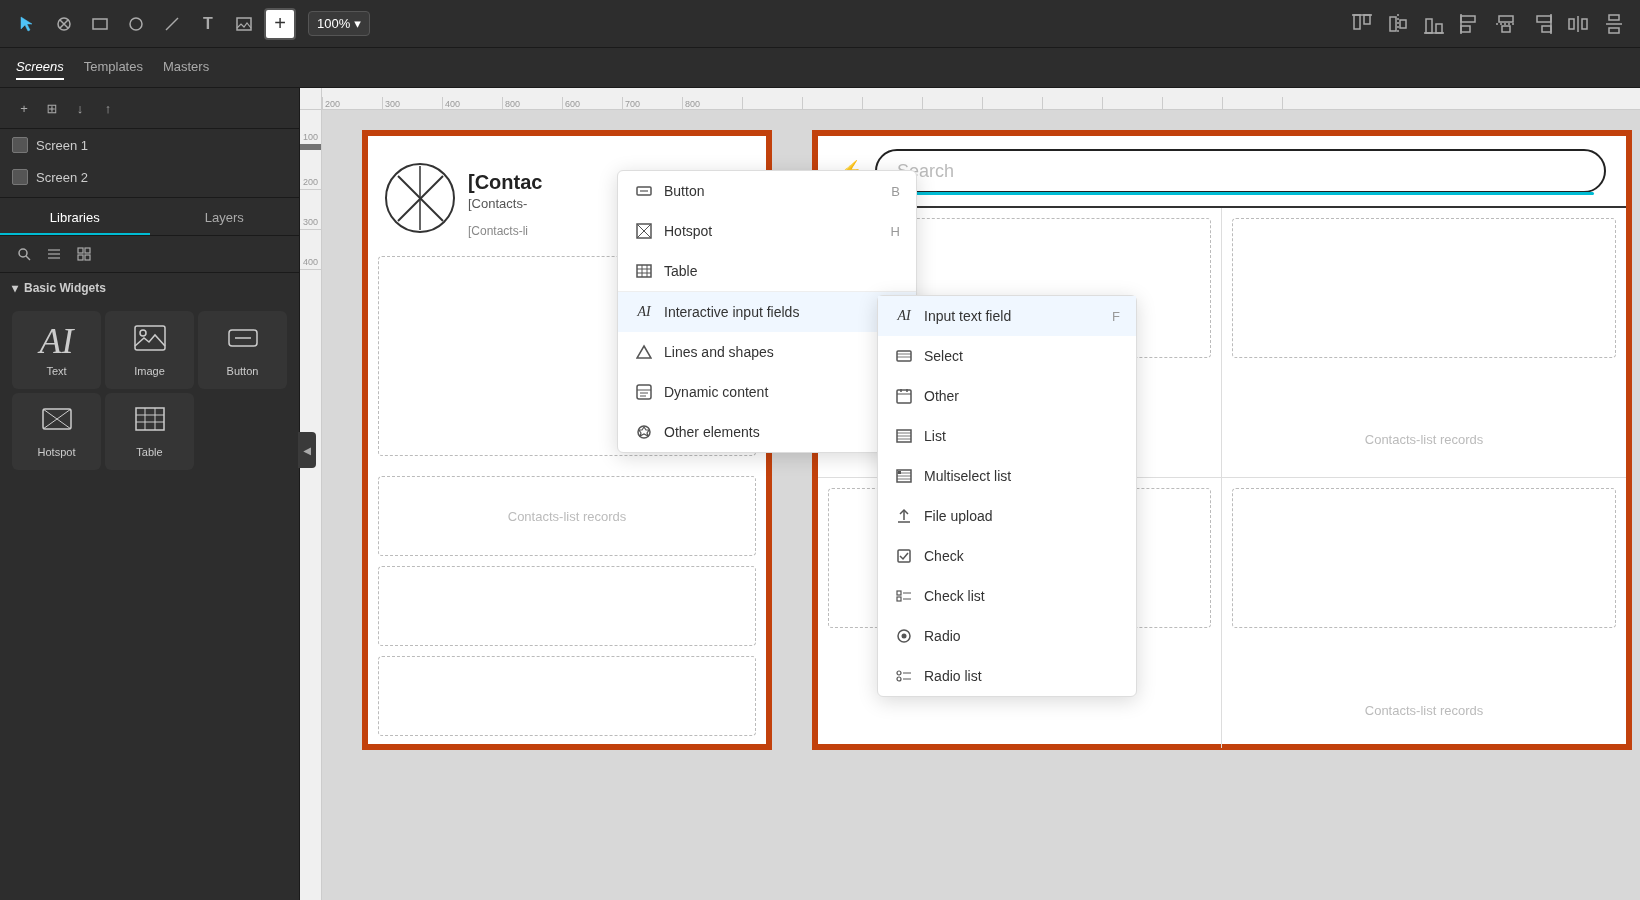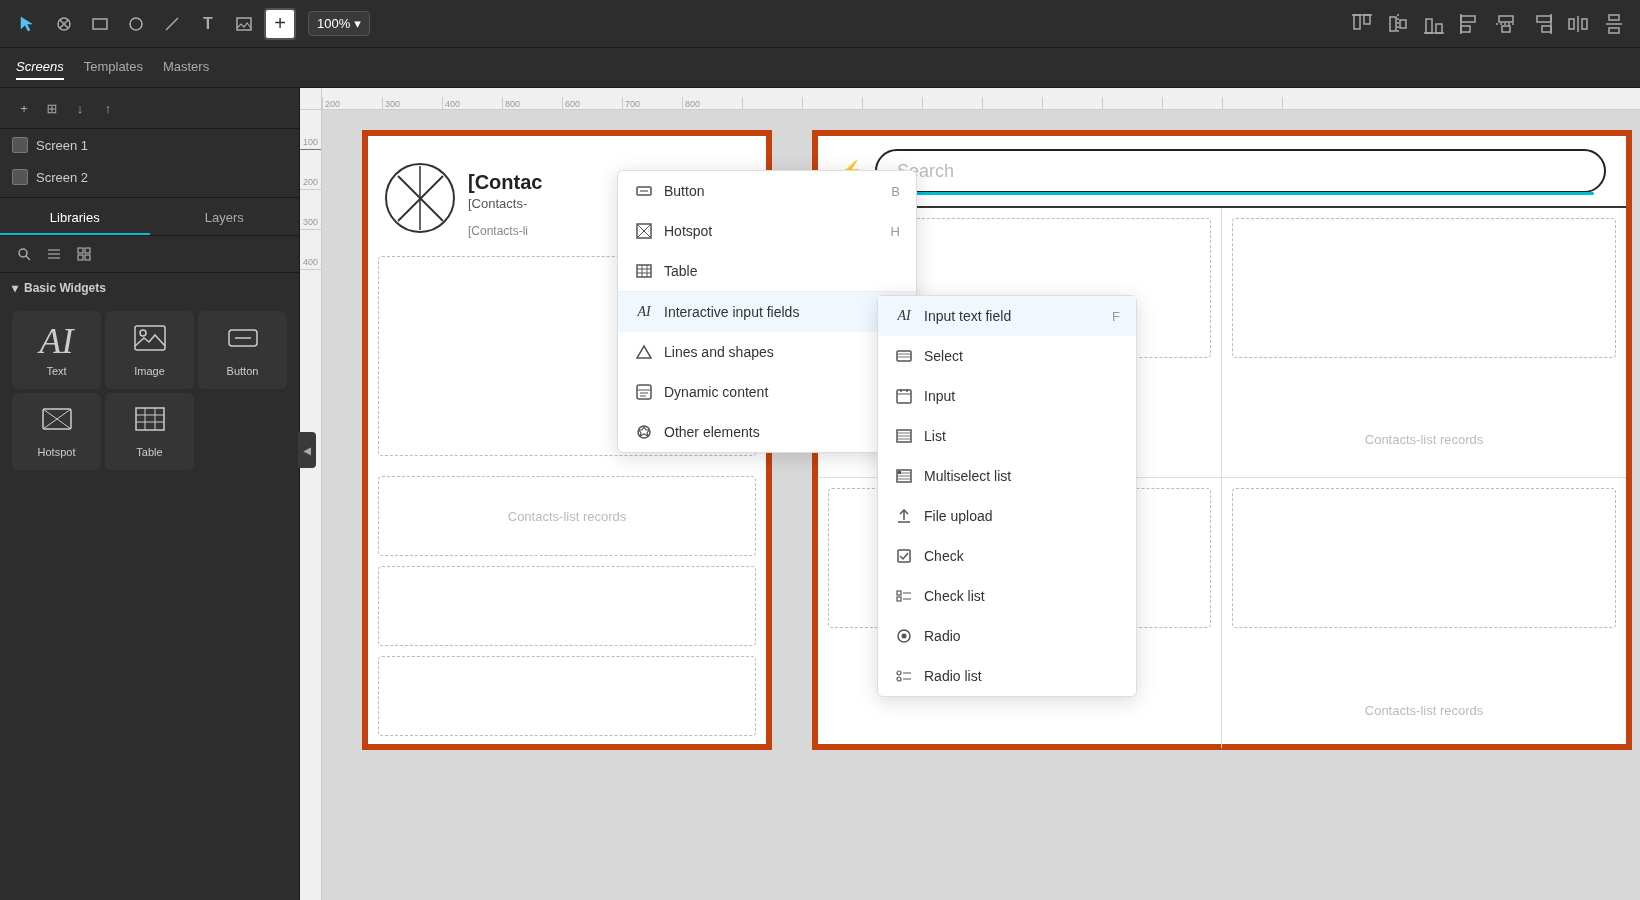--- a/index.html
+++ b/index.html
@@ -668,21 +668,21 @@
         <div class="ruler-mark" style="width:60px;"></div>
         <div class="ruler-mark" style="width:60px;"></div>
         <div class="ruler-mark" style="width:60px;"></div>
         <div class="ruler-mark" style="width:60px;"></div>
         <div class="ruler-mark" style="width:60px;"></div>
       </div>
     </div>
 
     <div class="ruler-left">
       <div style="position:absolute; top:0; left:0; width:100%; height:100%; display:flex; flex-direction:column;">
-        <div style="height:40px; border-bottom:1px solid #737373; display:flex; align-items:flex-end; justify-content:center; padding-bottom:2px; font-size:9px; color:#999;">100</div>
+        <div style="height:40px; border-bottom:6px solid #737373; display:flex; align-items:flex-end; justify-content:center; padding-bottom:2px; font-size:9px; color:#999;">100</div>
         <div style="height:40px; border-bottom:1px solid #ccc; display:flex; align-items:flex-end; justify-content:center; padding-bottom:2px; font-size:9px; color:#999;">200</div>
         <div style="height:40px; border-bottom:1px solid #ccc; display:flex; align-items:flex-end; justify-content:center; padding-bottom:2px; font-size:9px; color:#999;">300</div>
         <div style="height:40px; border-bottom:1px solid #ccc; display:flex; align-items:flex-end; justify-content:center; padding-bottom:2px; font-size:9px; color:#999;">400</div>
       </div>
     </div>
 
     <div class="canvas-content">
 
       <div class="canvas-frame frame1" style="left:40px; top:20px; width:410px; height:620px;">
         <div class="frame1-content" style="position:relative; width:100%; height:100%;">
@@ -849,21 +849,21 @@
 
         <div class="menu-item">
           <div class="menu-item-icon">
             <svg width="16" height="16" viewBox="0 0 16 16">
                 <rect x="1" y="2" width="14" height="13" fill="none" stroke="#555" stroke-width="1.5" rx="1"></rect>
                 <line x1="1" y1="6" x2="15" y2="6" stroke="#555" stroke-width="1"></line>
                 <line x1="5" y1="1" x2="5" y2="4" stroke="#555" stroke-width="1.5"></line>
                 <line x1="11" y1="1" x2="11" y2="4" stroke="#555" stroke-width="1.5"></line>
               </svg>
           </div>
-          <span>Input</span>
+          <span>Other</span>
         </div>
 
         <div class="menu-item">
           <div class="menu-item-icon">
             <svg width="16" height="16" viewBox="0 0 16 16">
                 <rect x="1" y="2" width="14" height="12" fill="none" stroke="#555" stroke-width="1.5"></rect>
                 <line x1="1" y1="5" x2="15" y2="5" stroke="#555" stroke-width="0.8"></line>
                 <line x1="1" y1="8" x2="15" y2="8" stroke="#555" stroke-width="0.8"></line>
                 <line x1="1" y1="11" x2="15" y2="11" stroke="#555" stroke-width="0.8"></line>
               </svg>

